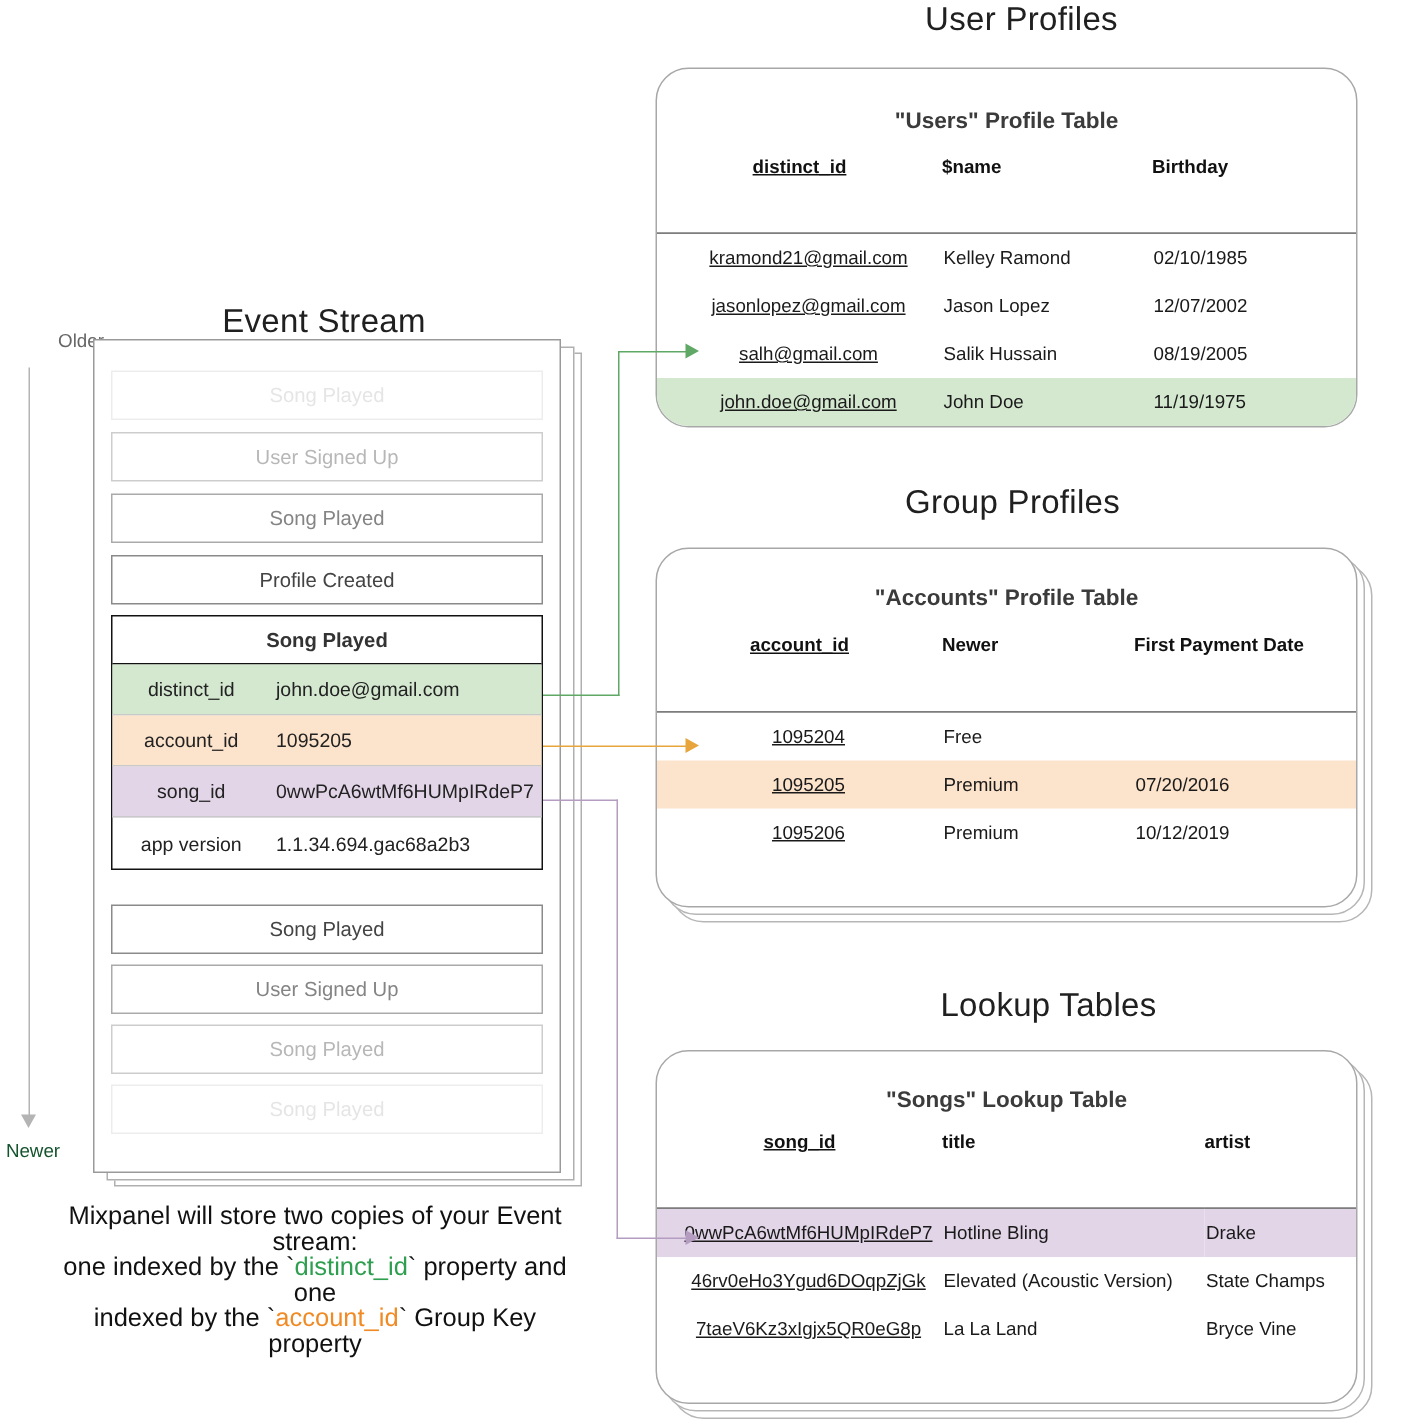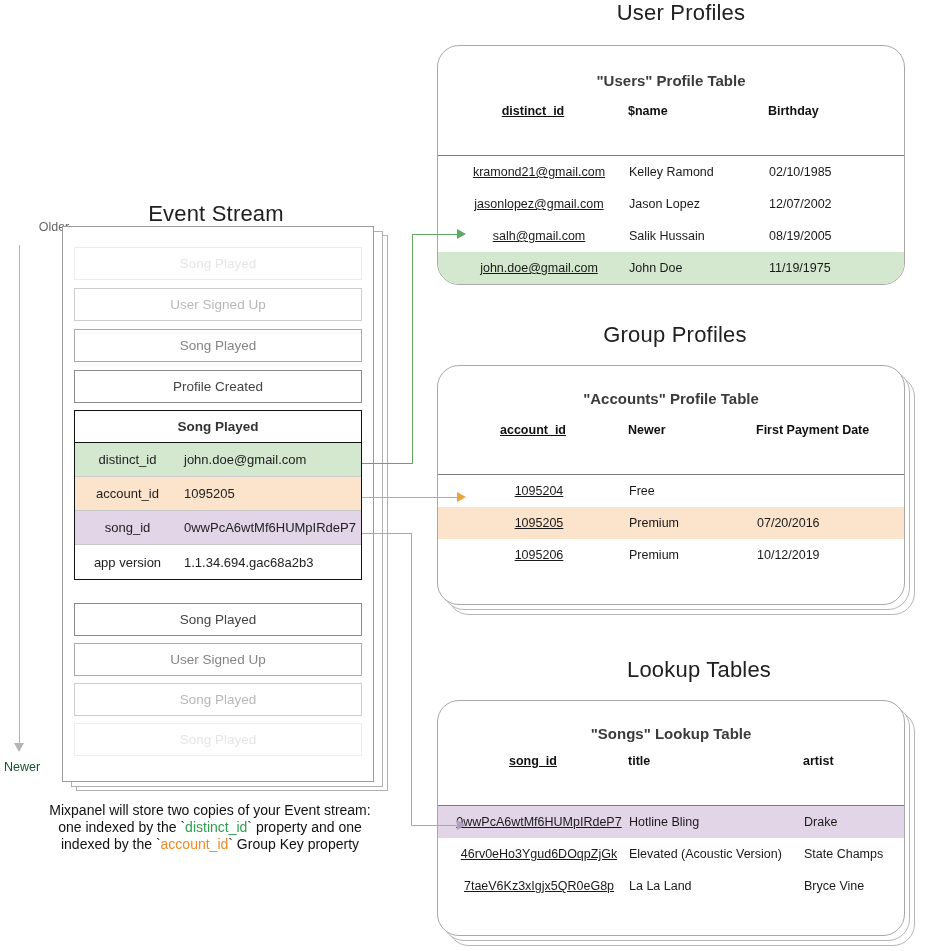--- a/index.html
+++ b/index.html
@@ -47,21 +47,21 @@
   .row-purple{background:#e2d5e8;}
 
   
   #older-label{position:absolute;left:2px;top:220px;width:40px;text-align:center;font-size:12.5px;color:#666;margin-left:32px;}
   #newer-label{position:absolute;left:0px;top:760px;width:44px;text-align:center;font-size:12.5px;color:#14532d;}
   #time-axis{position:absolute;left:19px;top:245px;width:1px;height:505px;background:#b4b4b4;}
   #time-arrowhead{position:absolute;left:14px;top:743px;width:0;height:0;
     border-left:5.5px solid transparent;border-right:5.5px solid transparent;border-top:9px solid #b4b4b4;}
 
   #stream-caption{position:absolute;left:32px;top:802px;width:356px;text-align:center;
-    font-size:14px;line-height:17px;color:#111;}
+    font-size:17px;line-height:17px;color:#111;}
   .tok-green{color:#2e9e4f;}
   .tok-orange{color:#f08a24;}
   .panel-stack{position:absolute;box-sizing:border-box;border:1.5px solid #b6b6b6;border-radius:22px;background:#fff;}
   .panel-main{position:absolute;box-sizing:border-box;border:1.5px solid #a8a8a8;border-radius:22px;background:#fff;
               overflow:hidden;}
   .panel-title{text-align:center;font-size:15px;font-weight:bold;color:#3b3b3b;}
 
   table.dtable{border-collapse:collapse;width:100%;font-size:12.5px;table-layout:fixed;}
   table.dtable th{font-size:12.5px;font-weight:bold;color:#111;padding:0 0 7px 0;}
   table.dtable th.k{text-align:center;text-decoration:underline;}

